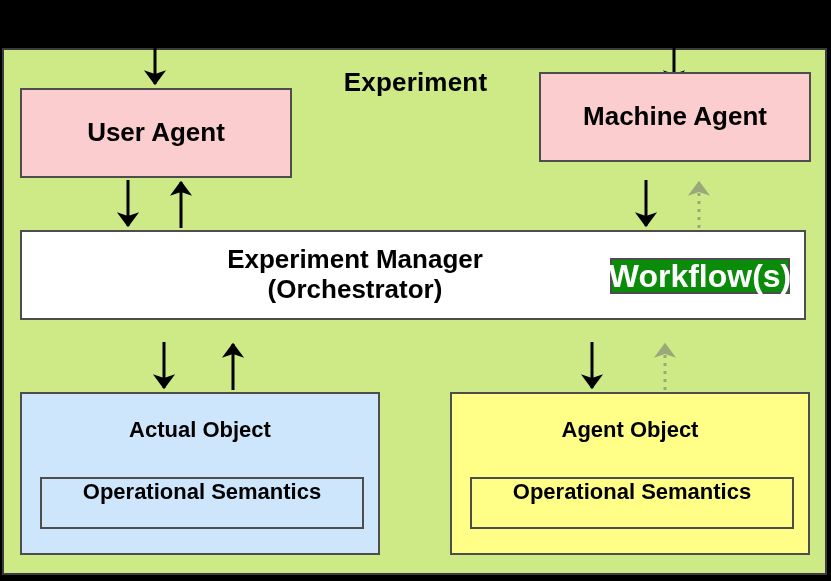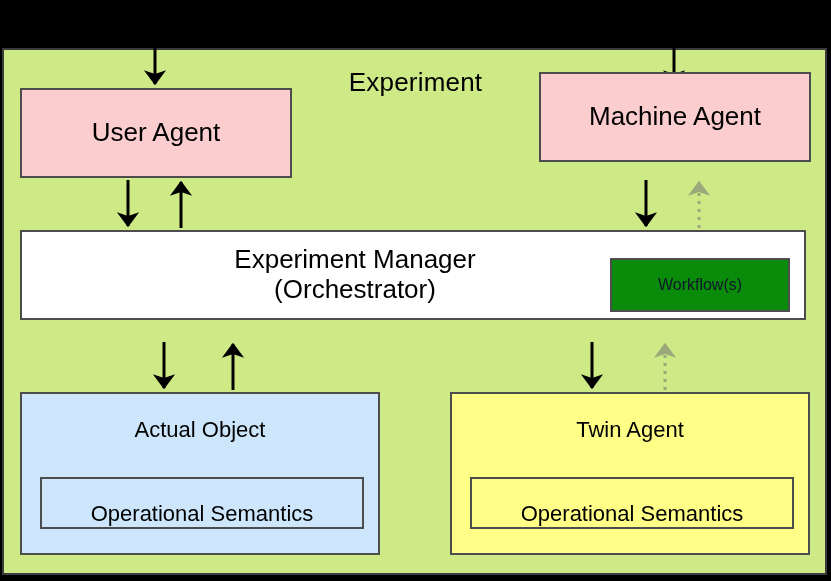--- a/index.html
+++ b/index.html
@@ -10,20 +10,21 @@
   }
   body {
     font-family: "Liberation Sans", sans-serif;
   }
   #canvas {
     position: relative;
     width: 831px;
     height: 581px;
     background: #000000;
     overflow: hidden;
+    font-weight: bold;
   }
   
   .experiment-box {
     position: absolute;
     left: 2px;
     top: 48px;
     width: 825px;
     height: 527px;
     background: #cdea87;
     border: 2px solid #3c3c3c;
@@ -84,29 +85,29 @@
   }
   .experiment-manager .node-label {
     position: relative;
     left: -58px;
   }
   .workflow-badge {
     position: absolute;
     left: 610px;
     top: 258px;
     width: 180px;
-    height: 54px;
+    height: 36px;
     box-sizing: border-box;
     background: #0a8b0a;
     border: 2px solid #4d4d4d;
     display: flex;
     align-items: center;
     justify-content: center;
-    color: #0f172a;
-    font-size: 16px;
+    color: #ffffff;
+    font-size: 32px;
   }
   .actual-object {
     left: 20px;
     top: 392px;
     width: 360px;
     height: 163px;
     background: #cee6fc;
     justify-content: flex-start;
   }
   .twin-object {
@@ -125,21 +126,21 @@
   .semantics-box {
     position: absolute;
     left: 18px;
     bottom: 24px;
     width: 324px;
     height: 52px;
     box-sizing: border-box;
     border: 2px solid #4d4d4d;
     background: transparent;
     display: flex;
-    align-items: flex-end;
+    align-items: flex-start;
     justify-content: center;
     font-size: 22px;
     color: #000000;
   }
   
   svg.arrows {
     position: absolute;
     left: 0;
     top: 0;
     width: 831px;
@@ -216,19 +217,19 @@
   </div>
 
   <div class="node actual-object">
     <div class="object-title">Actual Object</div>
     <div class="semantics-box">
       <span>Operational Semantics</span>
     </div>
   </div>
 
   <div class="node twin-object">
-    <div class="object-title">Twin Agent</div>
+    <div class="object-title">Agent Object</div>
     <div class="semantics-box">
       <span>Operational Semantics</span>
     </div>
   </div>
 
 </div>
 
 </body></html>

